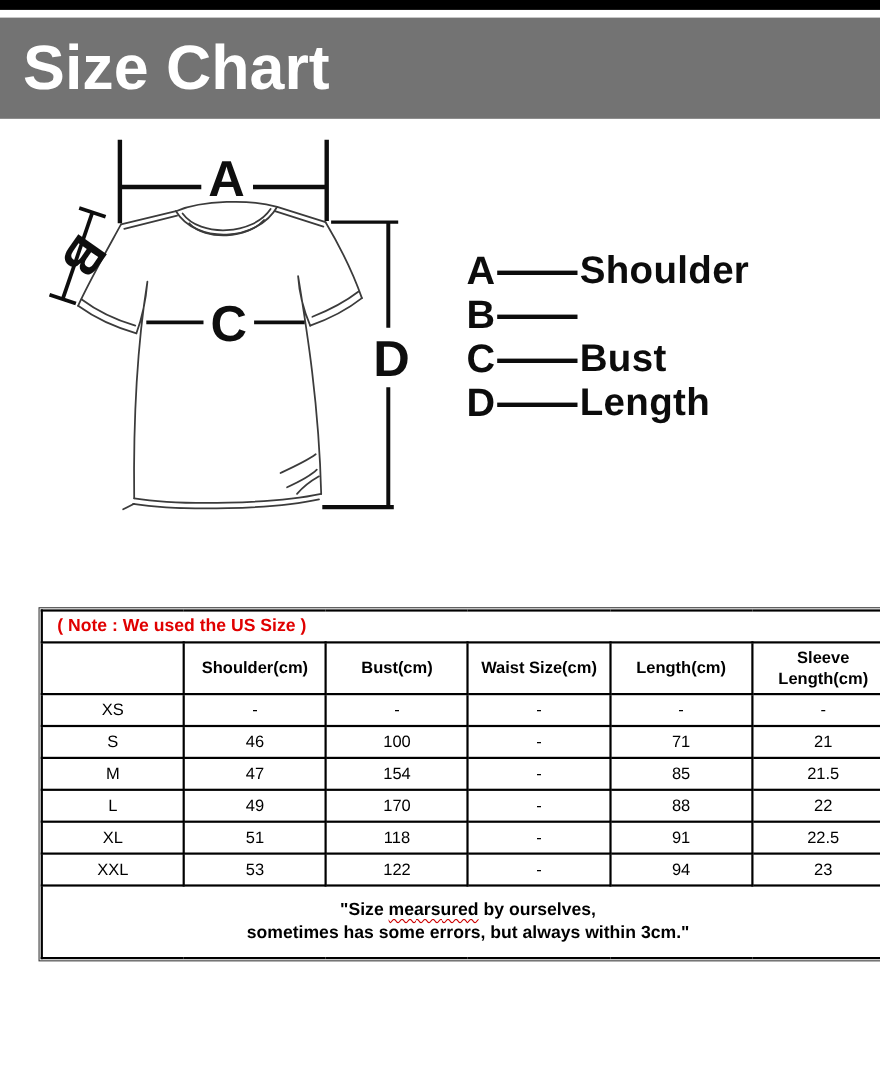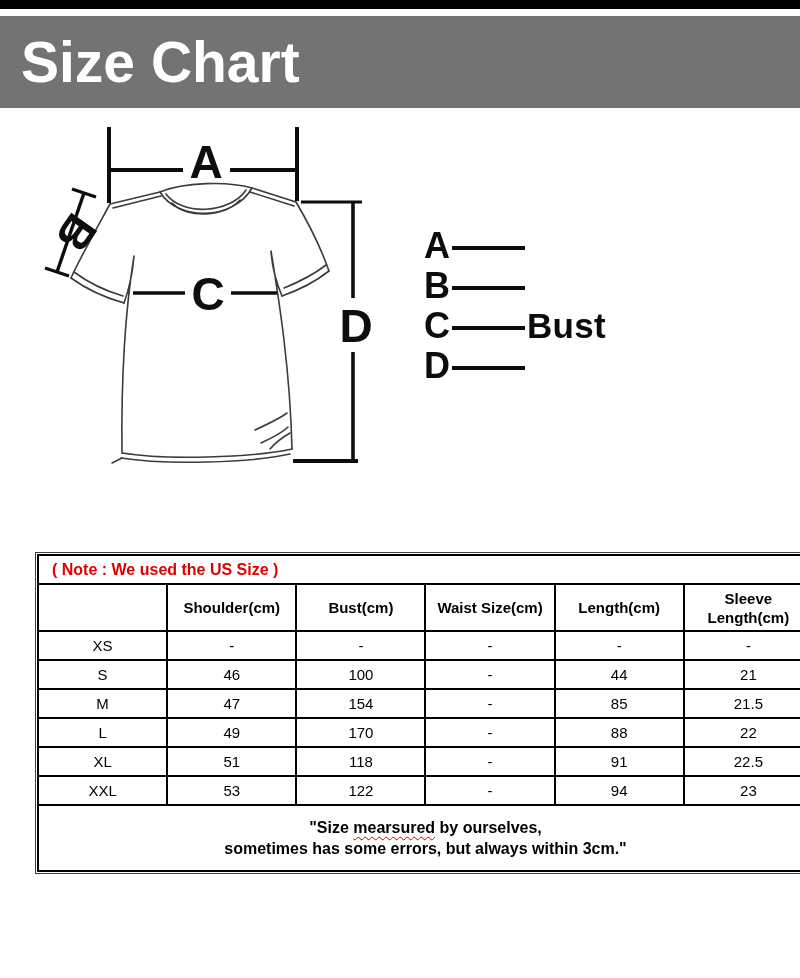--- a/index.html
+++ b/index.html
@@ -100,33 +100,35 @@
   <text x="206" y="68" text-anchor="middle">A</text>
   <text x="75" y="136" text-anchor="middle" transform="rotate(125 75 122)">B</text>
   <text x="208" y="200" text-anchor="middle">C</text>
   <text x="356" y="232" text-anchor="middle">D</text>
 </svg>
 
 <div class="legend">
   <div class="legend-row">
     <span class="legend-letter">A</span>
     <span class="legend-dash"></span>
+    <span class="legend-label">Shoulder</span>
   </div>
   <div class="legend-row">
     <span class="legend-letter">B</span>
     <span class="legend-dash"></span>
   </div>
   <div class="legend-row">
     <span class="legend-letter">C</span>
     <span class="legend-dash"></span>
     <span class="legend-label">Bust</span>
   </div>
   <div class="legend-row">
     <span class="legend-letter">D</span>
     <span class="legend-dash"></span>
+    <span class="legend-label">Length</span>
   </div>
 </div>
 
 <div class="table-wrap">
   <table class="size-table">
     <tbody>
         <tr class="row-note">
       <td colspan="6"><span class="note-text">( Note : We used the US Size )</span></td>
     </tr>
     <tr class="row-header">
@@ -143,21 +145,21 @@
       <td>-</td>
       <td>-</td>
       <td>-</td>
       <td>-</td>
     </tr>
     <tr class="row-data">
       <td>S</td>
       <td>46</td>
       <td>100</td>
       <td>-</td>
-      <td>44</td>
+      <td>71</td>
       <td>21</td>
     </tr>
     <tr class="row-data">
       <td>M</td>
       <td>47</td>
       <td>154</td>
       <td>-</td>
       <td>85</td>
       <td>21.5</td>
     </tr>

